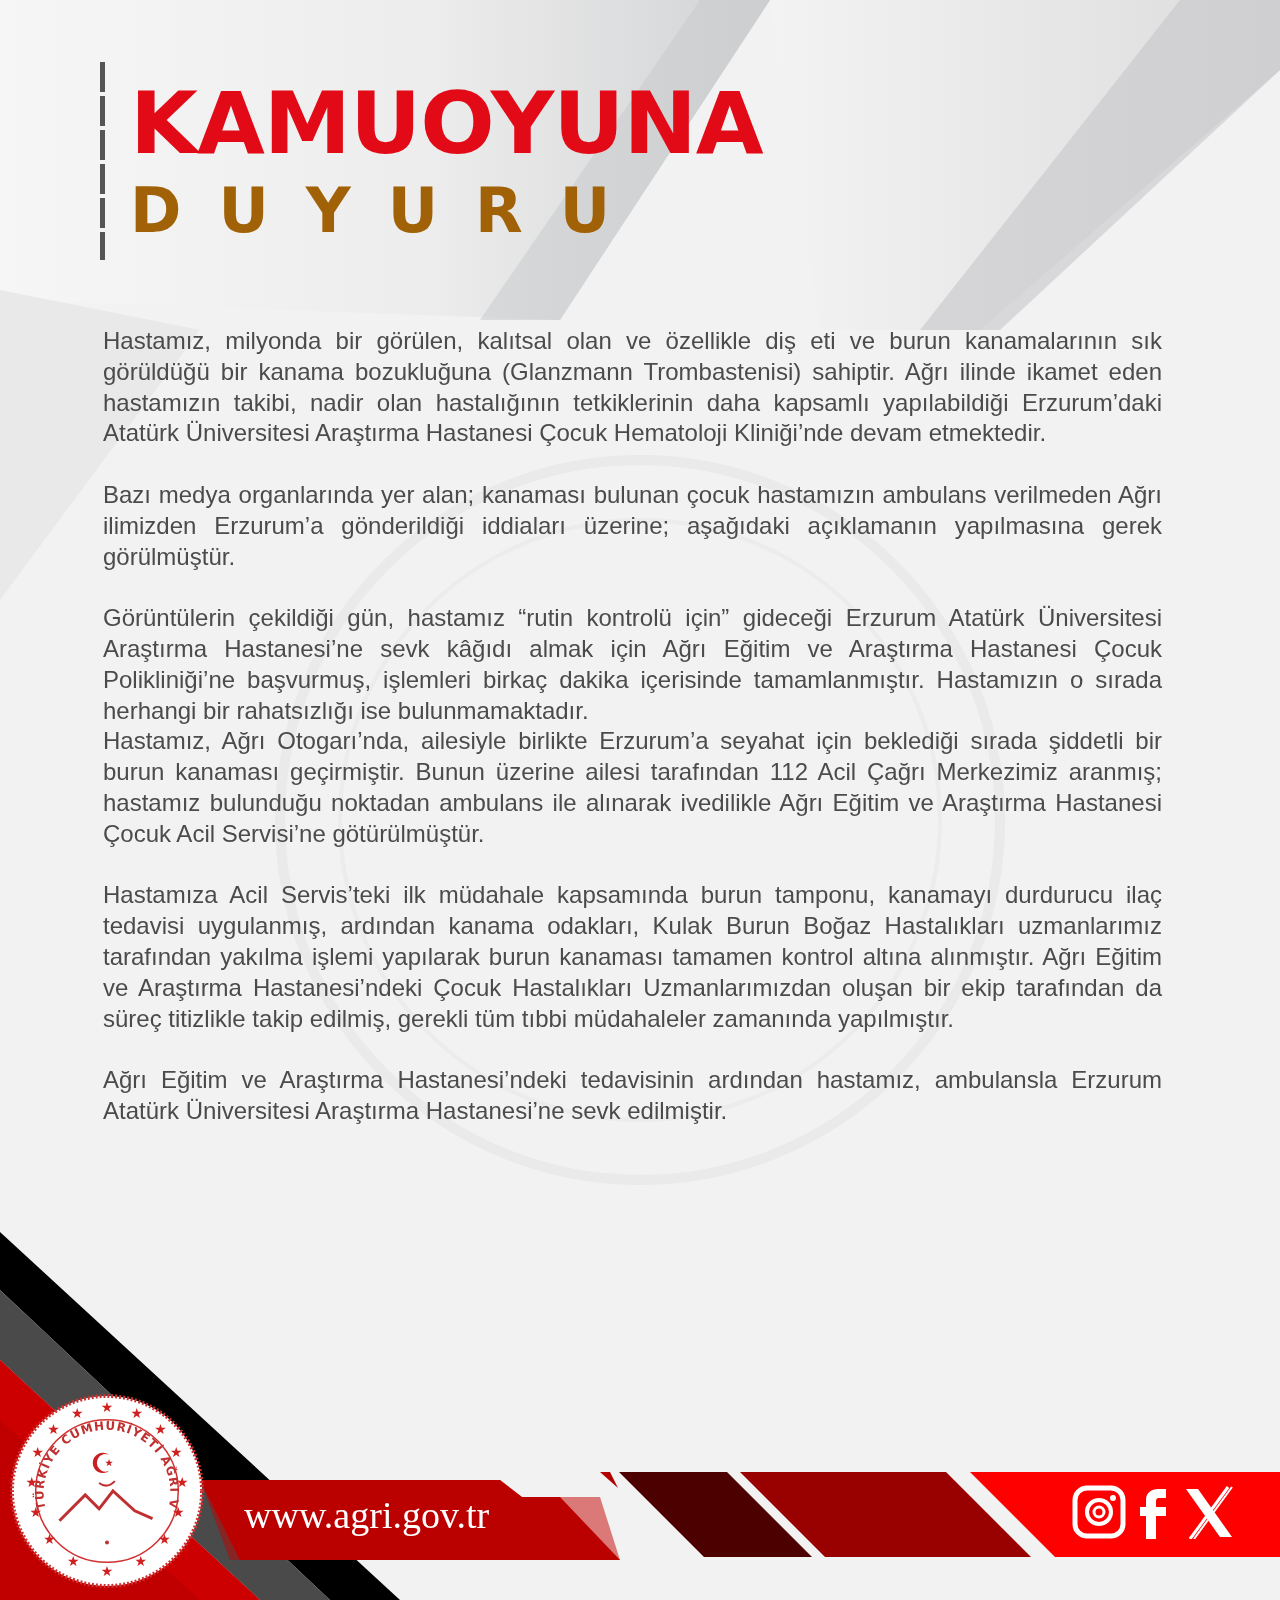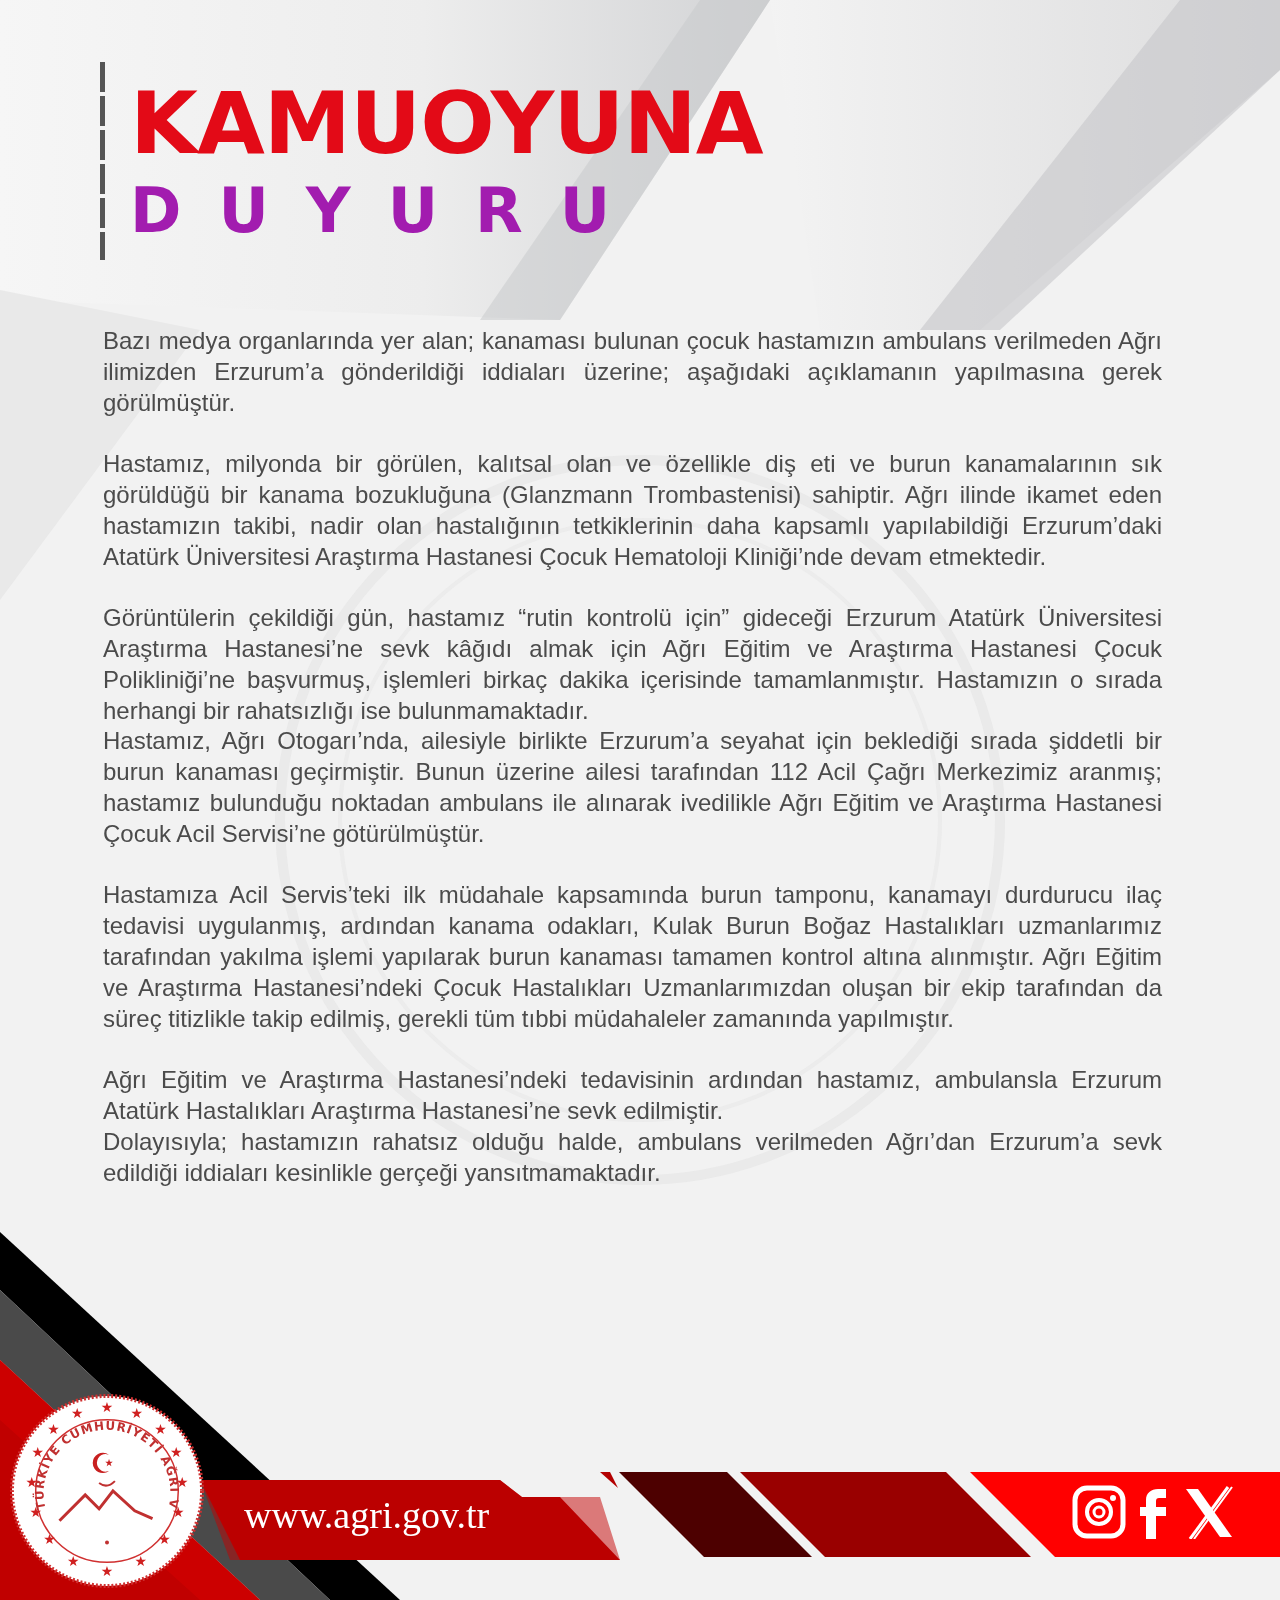--- a/index.html
+++ b/index.html
@@ -18,21 +18,21 @@
     }
     .title-main {
       position: absolute; left: 30px; top: 18px;
       font-family: "DejaVu Sans", sans-serif; font-weight: bold;
       font-size: 86px; line-height: 86px; color: #e30a17;
       letter-spacing: -1px; transform: scaleX(1.02); transform-origin: left;
     }
     .title-sub {
       position: absolute; left: 30px; top: 118px;
       font-family: "DejaVu Sans", sans-serif; font-weight: bold;
-      font-size: 62px; line-height: 62px; color: #a21caf;
+      font-size: 62px; line-height: 62px; color: #a16207;
       letter-spacing: 37px;
     }
     .content {
       position: absolute; left: 103px; top: 326px; width: 1059px;
       color: #4b4b4b; font-size: 24px; line-height: 30.8px;
     }
     .content p { margin: 0 0 30.8px 0; text-align: justify; text-align-last: left; }
     .content p.tight { margin-bottom: 0; margin-top: 12px; }
     .url-text {
       position: absolute; left: 244px; top: 1495px;
@@ -89,27 +89,26 @@
   <polygon points="970,1472 1280,1472 1280,1557 1055,1557" fill="#ff0000"></polygon>
 </svg>
 
 <div class="header">
   <div class="header-bar"></div>
   <div class="title-main">KAMUOYUNA</div>
   <div class="title-sub">DUYURU</div>
 </div>
 
 <div class="content">
+  <p>Hastamız, milyonda bir görülen, kalıtsal olan ve özellikle diş eti ve burun kanamalarının sık görüldüğü bir kanama bozukluğuna (Glanzmann Trombastenisi) sahiptir.  Ağrı ilinde ikamet eden hastamızın takibi, nadir olan hastalığının tetkiklerinin daha kapsamlı yapılabildiği Erzurum’daki Atatürk Üniversitesi Araştırma Hastanesi Çocuk Hematoloji Kliniği’nde devam etmektedir.</p>
   <p>Bazı medya organlarında yer alan; kanaması bulunan çocuk hastamızın ambulans verilmeden Ağrı ilimizden Erzurum’a gönderildiği iddiaları üzerine; aşağıdaki açıklamanın yapılmasına gerek görülmüştür.</p>
-  <p>Hastamız, milyonda bir görülen, kalıtsal olan ve özellikle diş eti ve burun kanamalarının sık görüldüğü bir kanama bozukluğuna (Glanzmann Trombastenisi) sahiptir.  Ağrı ilinde ikamet eden hastamızın takibi, nadir olan hastalığının tetkiklerinin daha kapsamlı yapılabildiği Erzurum’daki Atatürk Üniversitesi Araştırma Hastanesi Çocuk Hematoloji Kliniği’nde devam etmektedir.</p>
   <p class="tight">Görüntülerin çekildiği gün, hastamız “rutin kontrolü için” gideceği Erzurum Atatürk Üniversitesi Araştırma Hastanesi’ne sevk kâğıdı almak için Ağrı Eğitim ve Araştırma Hastanesi Çocuk Polikliniği’ne başvurmuş, işlemleri birkaç dakika içerisinde tamamlanmıştır. Hastamızın o sırada herhangi bir rahatsızlığı ise bulunmamaktadır.</p>
   <p>Hastamız, Ağrı Otogarı’nda, ailesiyle birlikte Erzurum’a seyahat için beklediği sırada şiddetli bir burun kanaması geçirmiştir. Bunun üzerine ailesi tarafından 112 Acil Çağrı Merkezimiz aranmış; hastamız bulunduğu noktadan ambulans ile alınarak ivedilikle Ağrı Eğitim ve Araştırma Hastanesi Çocuk Acil Servisi’ne götürülmüştür.</p>
   <p>Hastamıza Acil Servis’teki ilk müdahale kapsamında burun tamponu, kanamayı durdurucu ilaç tedavisi uygulanmış, ardından kanama odakları, Kulak Burun Boğaz Hastalıkları uzmanlarımız tarafından yakılma işlemi yapılarak burun kanaması tamamen kontrol altına alınmıştır. Ağrı Eğitim ve Araştırma Hastanesi’ndeki Çocuk Hastalıkları Uzmanlarımızdan oluşan bir ekip tarafından da süreç titizlikle takip edilmiş, gerekli tüm tıbbi müdahaleler zamanında yapılmıştır.</p>
-  <p class="tight">Ağrı Eğitim ve Araştırma Hastanesi’ndeki tedavisinin ardından hastamız, ambulansla Erzurum Atatürk Hastalıkları Araştırma Hastanesi’ne sevk edilmiştir.</p>
-  <p>Dolayısıyla; hastamızın rahatsız olduğu halde, ambulans verilmeden Ağrı’dan Erzurum’a sevk edildiği iddiaları kesinlikle gerçeği yansıtmamaktadır.</p>
+  <p class="tight">Ağrı Eğitim ve Araştırma Hastanesi’ndeki tedavisinin ardından hastamız, ambulansla Erzurum Atatürk Üniversitesi Araştırma Hastanesi’ne sevk edilmiştir.</p>
 </div>
 
 <svg class="seal" viewBox="0 0 200 200">
   <defs>
     <path id="arcTop" d="M 38,118 A 64,64 0 1,1 162,118"></path>
   </defs>
   <circle cx="100" cy="100" r="96" fill="#ffffff" stroke="#d03030" stroke-width="4" stroke-dasharray="2 2"></circle>
   <circle cx="100" cy="100" r="72" fill="none" stroke="#d03030" stroke-width="1.5"></circle>
   <g fill="#d02020" font-size="14" font-family="DejaVu Sans, sans-serif" text-anchor="middle">
     <text x="100" y="20">★</text>

